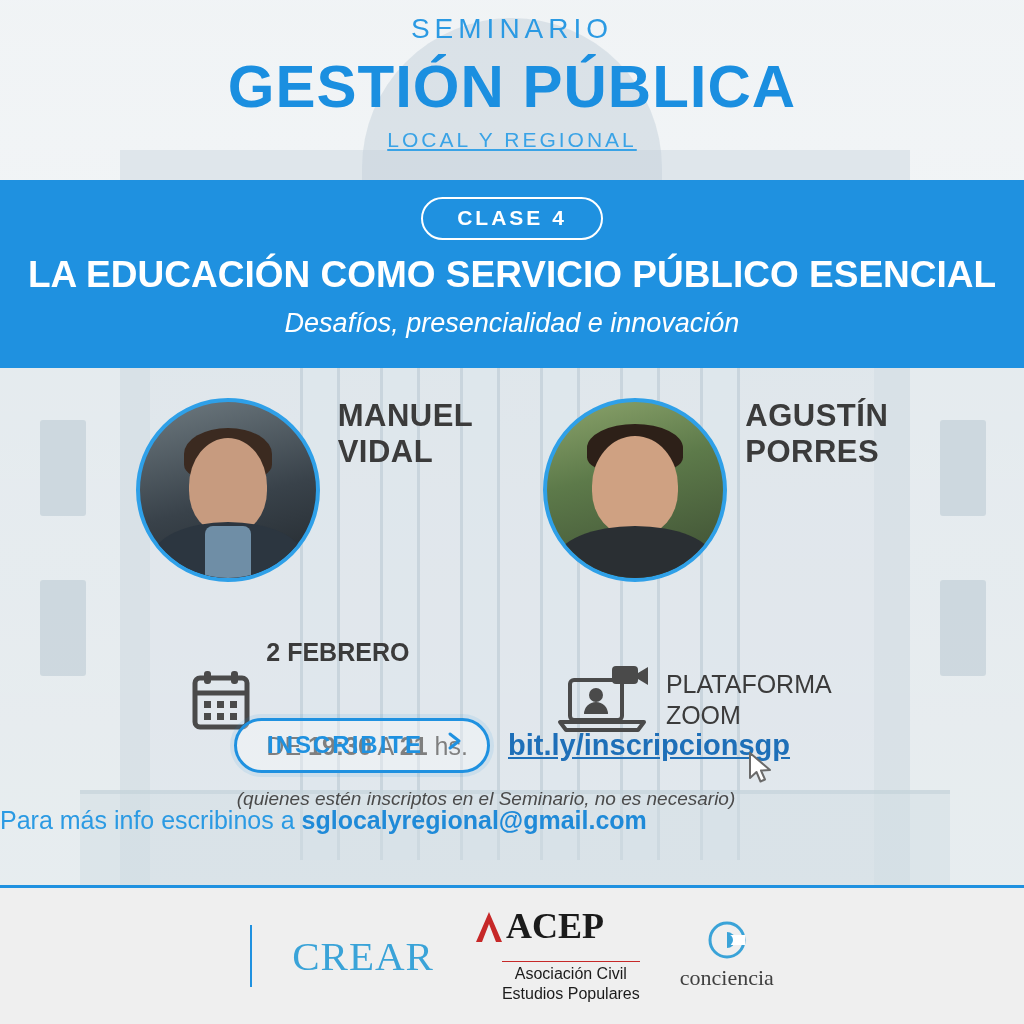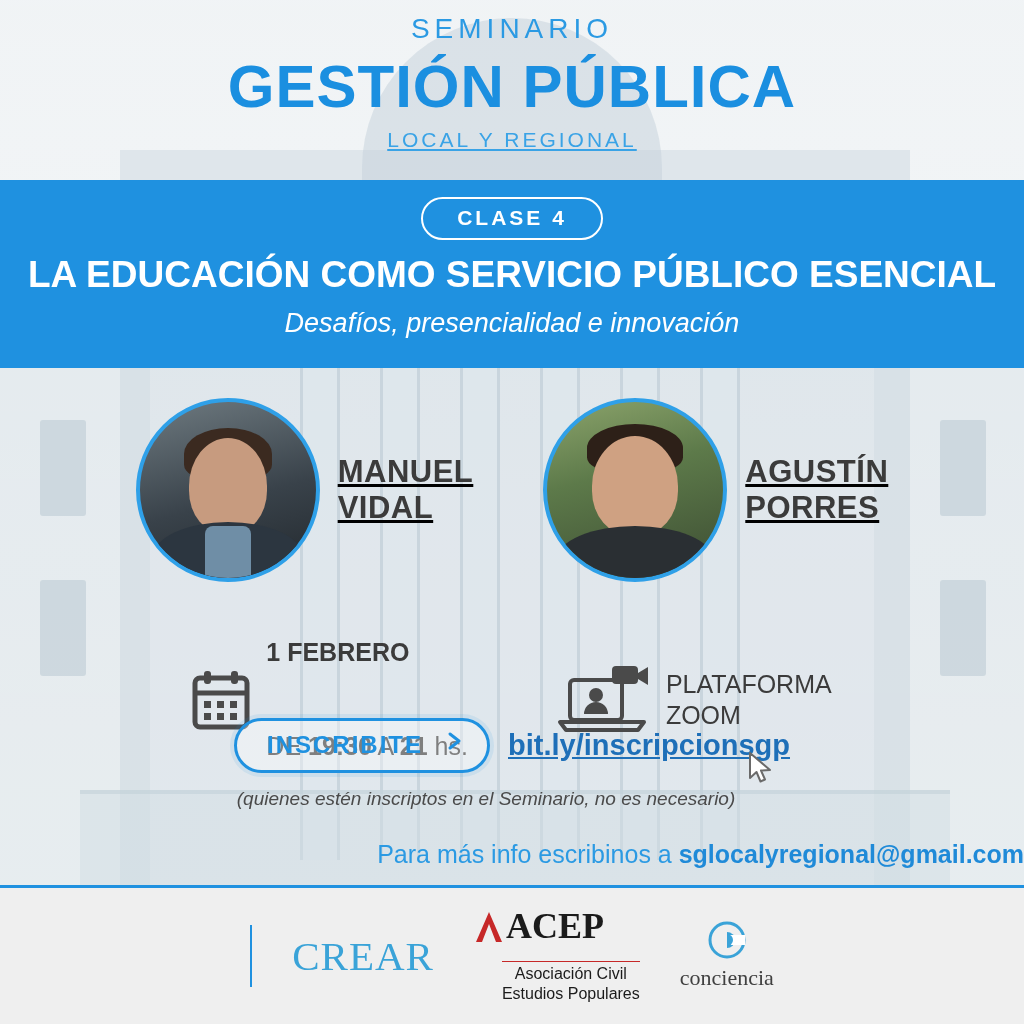--- a/index.html
+++ b/index.html
@@ -143,23 +143,22 @@
   .speakers {
     position: absolute;
     left: 0; top: 398px;
     width: 1024px;
     display: flex;
     justify-content: center;
     gap: 70px;
   }
   .speaker {
     display: flex;
-    align-items: center;
+    align-items: flex-start;
     gap: 18px;
-    text-decoration: underline;
   }
   .avatar {
     width: 184px; height: 184px;
     border-radius: 50%;
     border: 4px solid #2fa0e8;
     overflow: hidden;
     position: relative;
     background: #9fb3bd;
     box-sizing: border-box;
   }
@@ -276,23 +275,23 @@
     position: absolute;
     left: 0; top: 788px;
     width: 972px;
     text-align: center;
     color: #4a4a4a;
     font-size: 19px;
     font-style: italic;
   }
   .more-info {
     position: absolute;
-    left: 0; top: 840px;
-    width: 1024px;
-    text-align: right;
+    left: 0; top: 806px;
+    width: 1024px;
+    text-align: left;
     color: #2b9ae3;
     font-size: 25px;
   }
   .more-info b {
     font-weight: bold;
     color: #1f8ad8;
   }
 
   
   .footer {
@@ -439,21 +438,21 @@
         <rect x="12" y="1" width="7" height="13" rx="3" fill="#4a4a4a"></rect>
         <rect x="39" y="1" width="7" height="13" rx="3" fill="#4a4a4a"></rect>
         <rect x="12" y="31" width="7" height="7" fill="#4a4a4a"></rect>
         <rect x="25" y="31" width="7" height="7" fill="#4a4a4a"></rect>
         <rect x="38" y="31" width="7" height="7" fill="#4a4a4a"></rect>
         <rect x="12" y="43" width="7" height="7" fill="#4a4a4a"></rect>
         <rect x="25" y="43" width="7" height="7" fill="#4a4a4a"></rect>
         <rect x="38" y="43" width="7" height="7" fill="#4a4a4a"></rect>
       </svg>
       <div class="info-text">
-        <div><b>1 FEBRERO</b></div>
+        <div><b>2 FEBRERO</b></div>
         <div>
           <span>DE </span><b>19:30</b><span> A </span><b>21</b><span> hs.</span>
         </div>
       </div>
     </div>
 
     <div class="info-item">
       <svg class="zoom-icon" viewBox="0 0 96 72">
         <rect x="16" y="16" width="52" height="40" rx="4" fill="none" stroke="#4a4a4a" stroke-width="4"></rect>
         <path d="M6 58 h84 l-6 8 H12 Z" fill="none" stroke="#4a4a4a" stroke-width="4" stroke-linejoin="round"></path>

